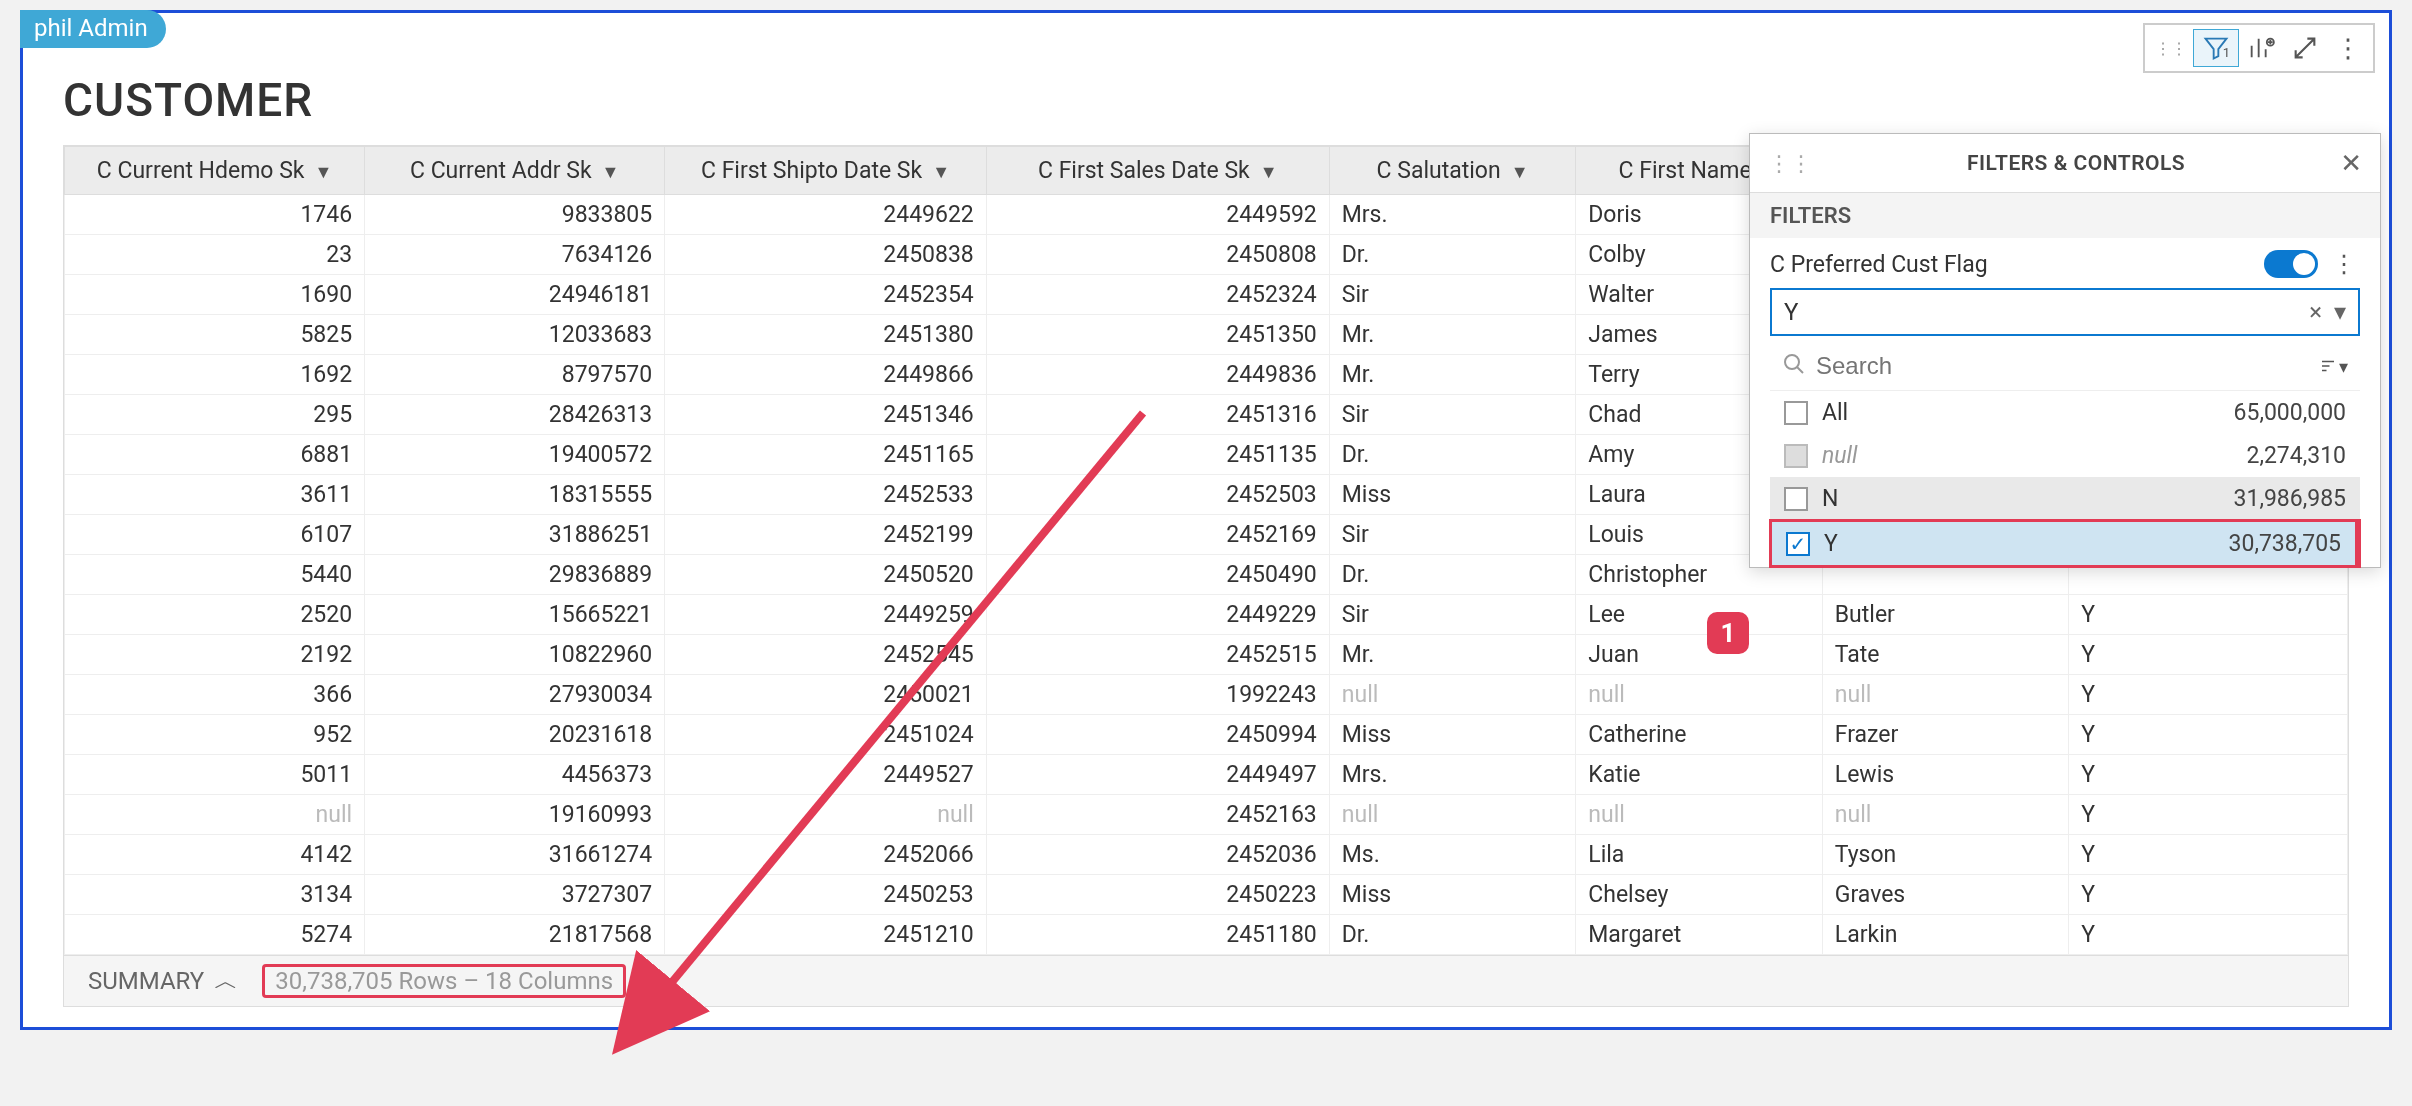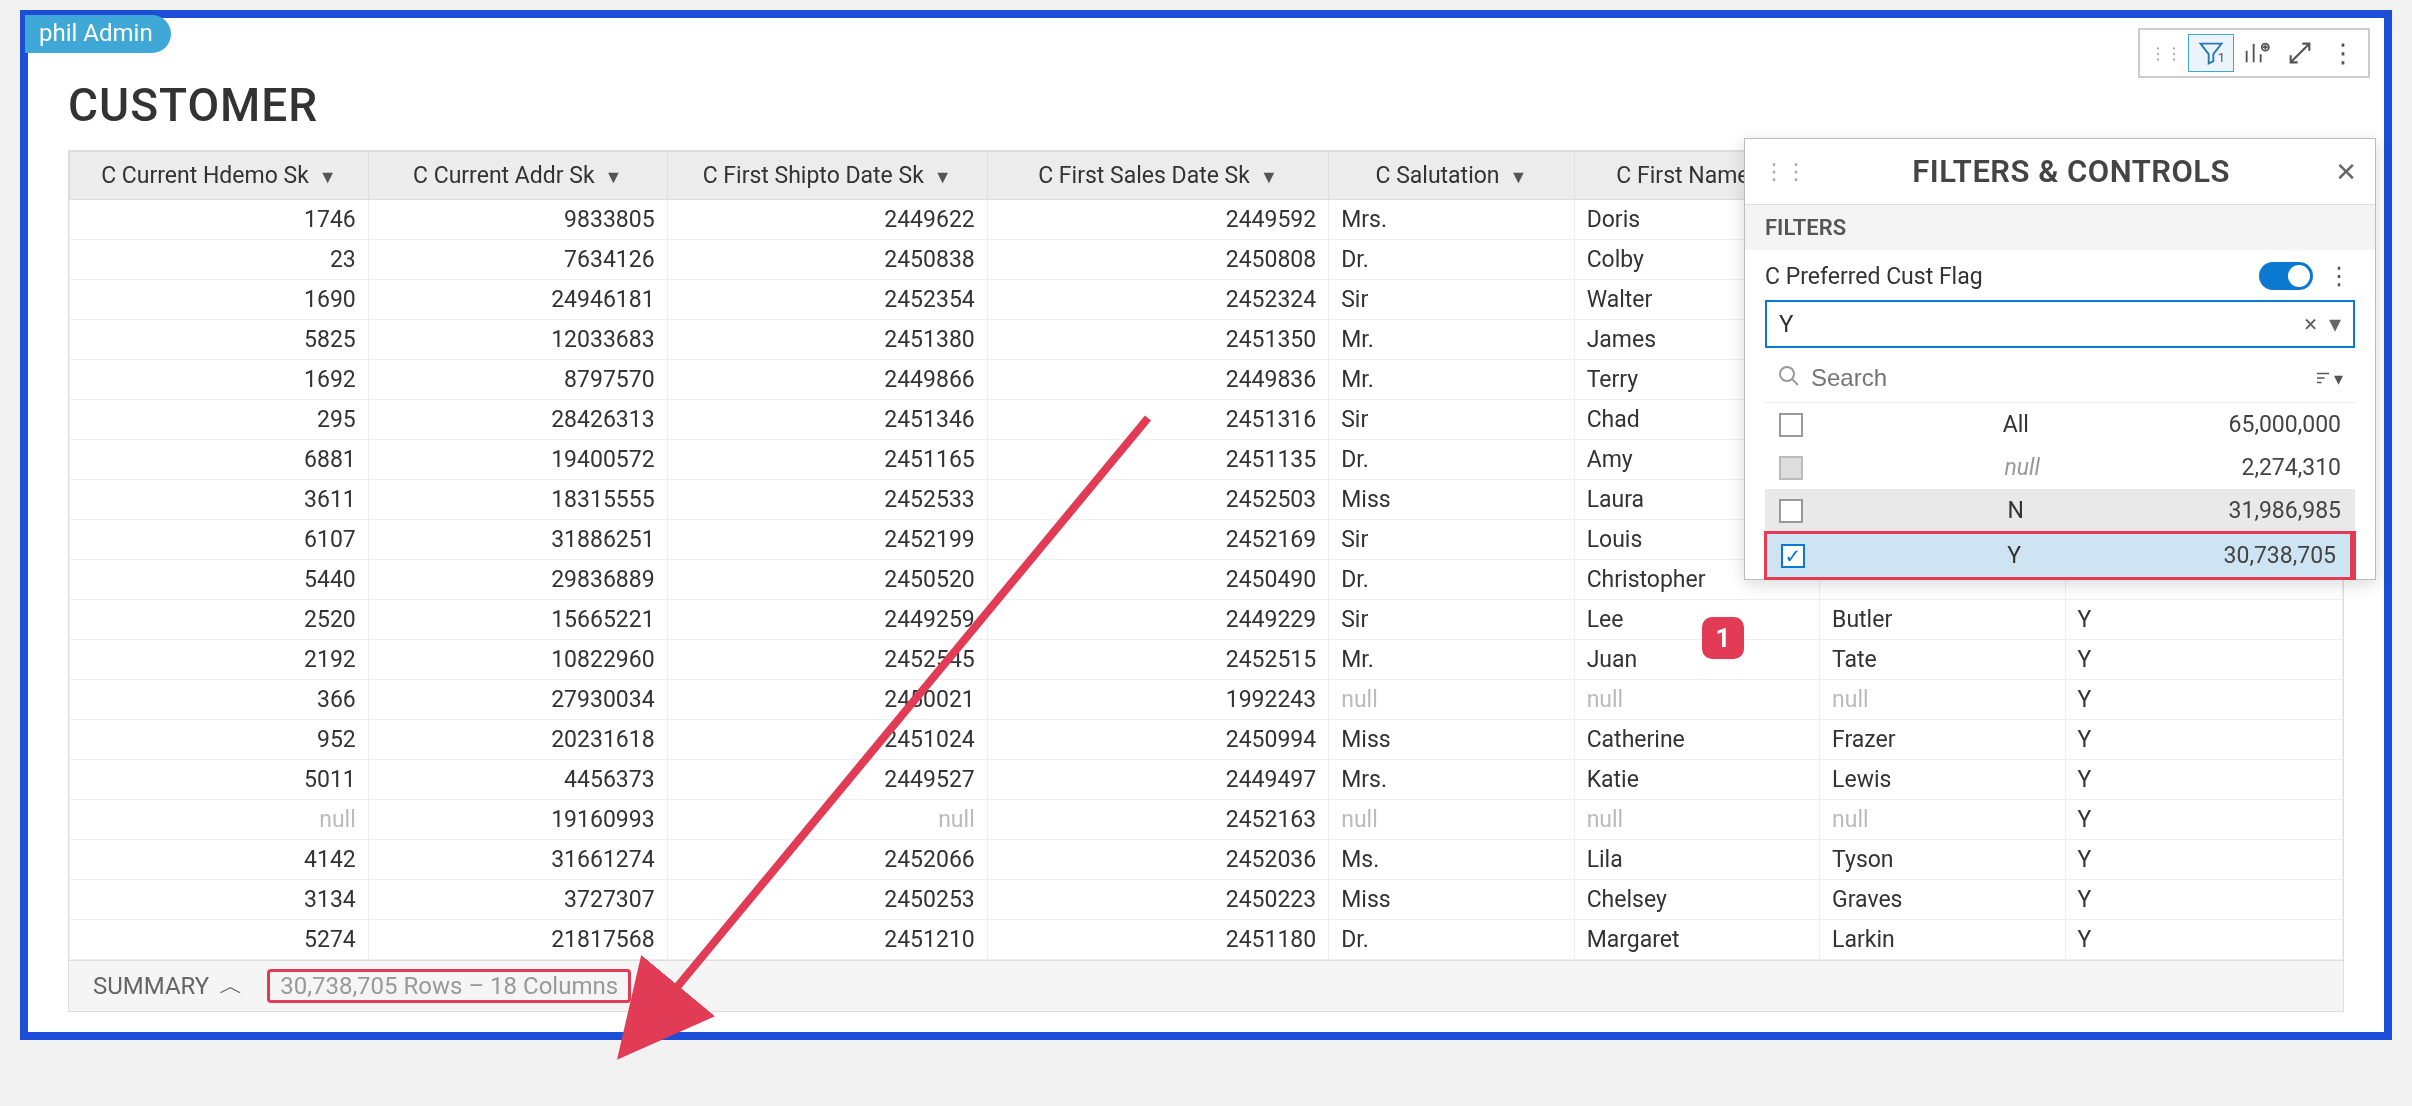--- a/index.html
+++ b/index.html
@@ -1,18 +1,18 @@
 <!DOCTYPE html>
 <html><head>
 <meta charset="utf-8">
 <style>
   * { box-sizing: border-box; margin: 0; padding: 0; }
   html, body { width: 2412px; height: 1106px; font-family: -apple-system, BlinkMacSystemFont, "Segoe UI", Roboto, Arial, sans-serif; background: #f2f2f2; color: #333; }
   .outer { padding: 10px 20px 20px 20px; }
-  .window { border: 8px solid #1d4ed8; position: relative; background: #fff; }
+  .window { border: 3px solid #1d4ed8; position: relative; background: #fff; }
   .tab-badge { position: absolute; top: -3px; left: -3px; background: #3fa8d6; color: #fff; font-size: 24px; padding: 4px 18px 6px 14px; border-radius: 0 20px 20px 0; }
   .toolbar { position: absolute; top: 10px; right: 14px; background: #fff; border: 2px solid #ccc; display: flex; align-items: center; padding: 4px; gap: 0; z-index: 5; }
   .toolbar .grip { color: #999; padding: 0 6px; cursor: grab; }
   .toolbar .tbtn { padding: 4px 8px; cursor: pointer; color: #555; display:flex; align-items:center; position:relative; }
   .toolbar .tbtn.active { background: #eaf4fa; border:1px solid #3fa8d6;}
   .toolbar .tbtn svg { width: 28px; height: 28px; }
   .toolbar .badge { position:absolute; bottom:6px; right:8px; font-size:13px; }
 
   .content { padding: 60px 40px 20px 40px; position: relative; }
   .title { font-size: 46px; font-weight: 500; letter-spacing: 1px; color: #333; margin-bottom: 18px; }
@@ -33,21 +33,21 @@
   .footer { display: flex; align-items: center; background: #f5f5f5; border: 1px solid #ddd; border-top: none; padding: 8px 24px; font-size: 24px; color: #888; }
   .footer .sumlbl { text-transform: uppercase; color: #666; margin-right: 10px;}
   .footer .chev { margin-right: 24px; color: #666;}
   .footer .rowcount { color: #999; padding: 2px 10px; border-radius: 15px; }
   .footer-rowcount-box { border: 3px solid #e23b55; border-radius:4px;}
 
   
   .panel { position: absolute; top: 120px; right: 8px; width: 632px; background: #fff; border: 1px solid #bbb; box-shadow: 0 4px 16px rgba(0,0,0,.15); z-index: 10;}
   .panel-head { display: flex; align-items: center; padding: 14px 18px; border-bottom: 1px solid #ddd; }
   .panel-head .grip { color:#aaa; margin-right:auto; cursor:grab; font-size:22px;}
-  .panel-head .ptitle { flex:1; text-align:center; font-size:31px; font-weight:600; color:#444; letter-spacing:.5px;}
+  .panel-head .ptitle { flex:1; text-align:center; font-size:21px; font-weight:600; color:#444; letter-spacing:.5px;}
   .panel-head .close { cursor:pointer; color:#666; font-size:26px;}
   .panel-sub { background:#f4f4f4; padding: 10px 20px; font-size:22px; font-weight:600; color:#555;}
   .filter-block { padding: 12px 20px 0 20px; }
   .filter-row1 { display:flex; align-items:center; gap:10px; }
   .filter-row1 .flabel { font-size:23px; color:#333; flex:1; }
   .toggle { width:54px; height:28px; background:#0b79d0; border-radius:14px; position:relative; cursor:pointer;}
   .toggle::after { content:""; position:absolute; width:22px; height:22px; background:#fff; border-radius:50%; top:3px; right:3px;}
   .vdots { color:#555; font-size:24px; cursor:pointer; padding:0 4px;}
   .filter-select { margin-top:10px; border:2px solid #0b79d0; display:flex; align-items:center; padding:8px 12px; font-size:24px;}
   .filter-select .val { flex:1; }
@@ -56,21 +56,21 @@
   .search-row { display:flex; align-items:center; padding:10px 12px; border-bottom:1px solid #eee; margin-top:6px; gap:10px;}
   .search-row .sicon { color:#999; }
   .search-row input { border:none; outline:none; font-size:24px; flex:1; color:#555;}
   .search-row .sort { color:#555; cursor:pointer; font-size:18px; display:flex; align-items:center; gap:2px;}
 
   .opt-list { }
   .opt { display:flex; align-items:center; padding:8px 14px; font-size:23px; gap:14px;}
   .opt .cb { width:24px; height:24px; border:2px solid #999; background:#fff; display:flex; align-items:center; justify-content:center;}
   .opt .cb.disabled { background:#ddd; border-color:#bbb;}
   .opt .cb.checked { border-color:#0b79d0; color:#0b79d0; font-size:20px; line-height:1;}
-  .opt .olabel { flex:1;text-align:center; }
+  .opt .olabel { flex:1; }
   .opt .olabel.italic { font-style:italic; color:#999;}
   .opt .ocount { color:#444; }
   .opt.hover { background:#e9e9e9; }
   .opt.selected { background:#cfe4f2; border: 3px solid #e23b55; border-right-width:6px; margin: -1px;}
 
   
   .arrow-svg { position:absolute; top: 360px; left: 530px; z-index: 20; pointer-events:none;}
   .annot-badge { position:absolute; width:42px; height:42px; background:#e23b55; border-radius:10px; color:#fff; font-size:26px; font-weight:700; display:flex; align-items:center; justify-content:center; z-index:15;}
 </style>
 </head>

